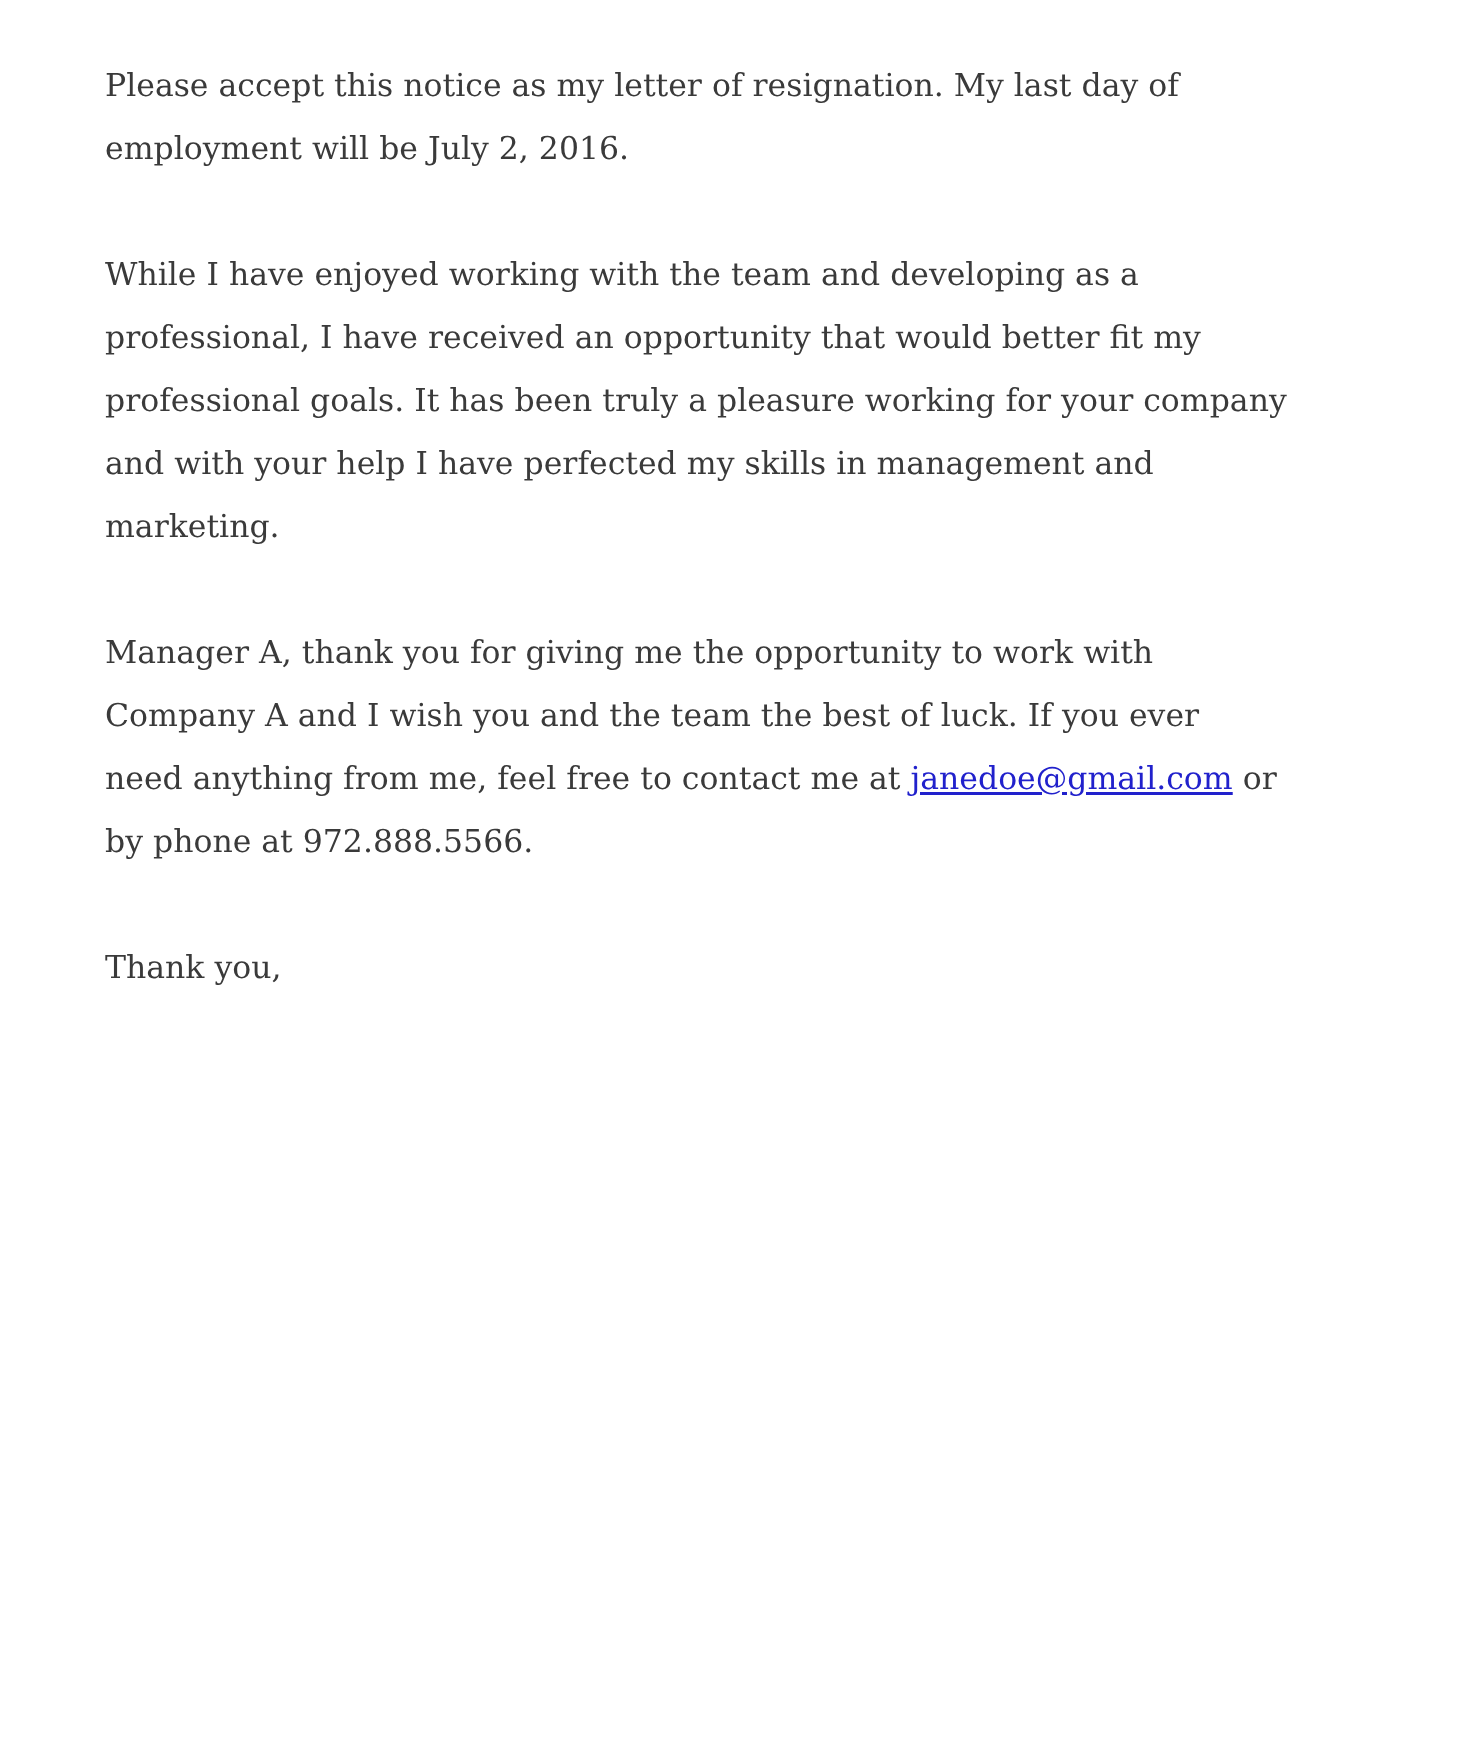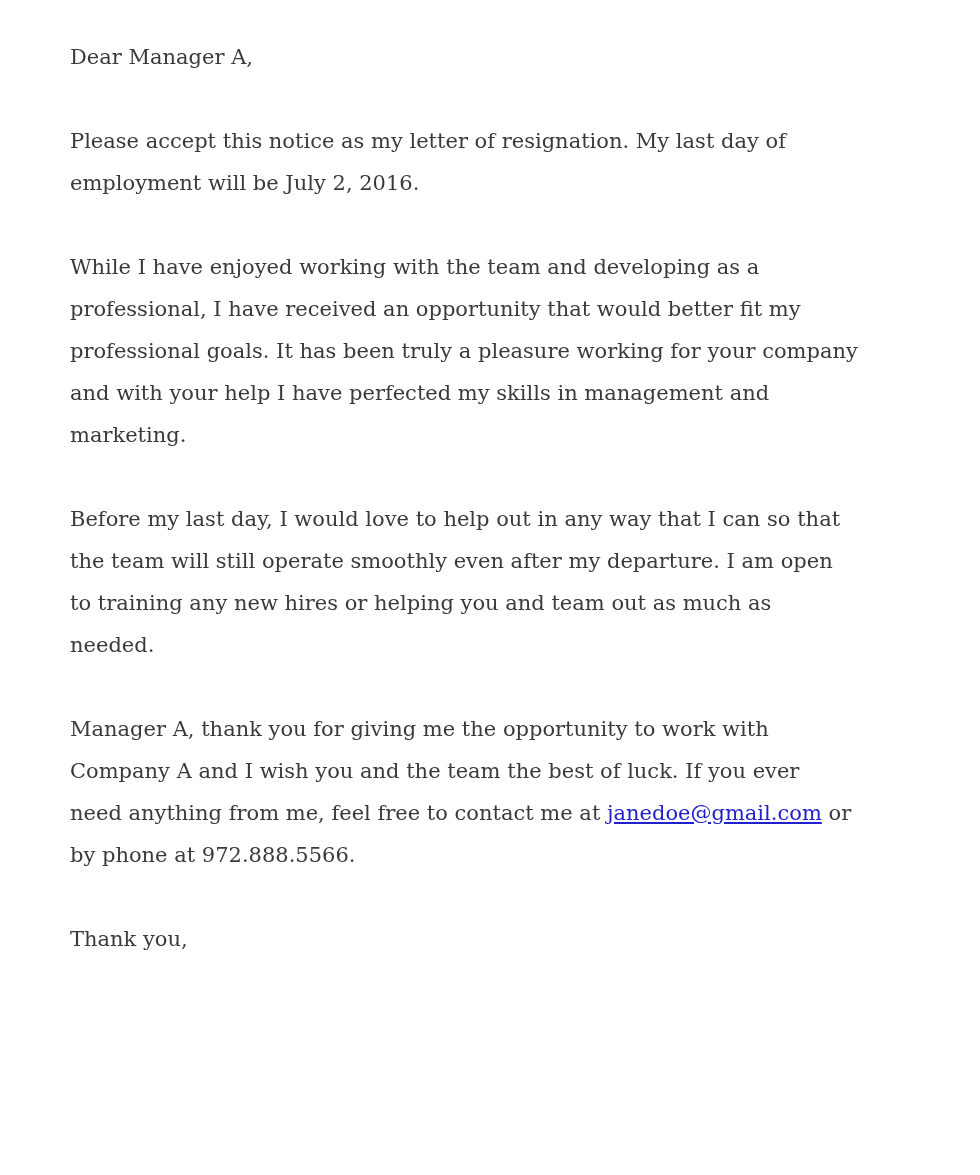--- a/index.html
+++ b/index.html
@@ -35,30 +35,25 @@
     color: var(--link);
     text-decoration: underline;
     cursor: pointer;
     margin-top: 20px;
   }
 </style>
 </head>
 <body>
 
 <div class="letter">
-  <p>Dear Manager A,</p>
   <p>Please accept this notice as my letter of resignation. My last day of
 employment will be July 2, 2016.</p>
   <p>While I have enjoyed working with the team and developing as a
 professional, I have received an opportunity that would better fit my
 professional goals. It has been truly a pleasure working for your company
 and with your help I have perfected my skills in management and
 marketing.</p>
-  <p>Before my last day, I would love to help out in any way that I can so that
-the team will still operate smoothly even after my departure. I am open
-to training any new hires or helping you and team out as much as
-needed.</p>
   <p><span>Manager A, thank you for giving me the opportunity to work with
 Company A and I wish you and the team the best of luck. If you ever
 need anything from me, feel free to contact me at </span><a href="#" class="email-link">janedoe@gmail.com</a><span> or
 by phone at 972.888.5566.</span></p>
   <p>Thank you,</p>
 </div>
 
 </body></html>

